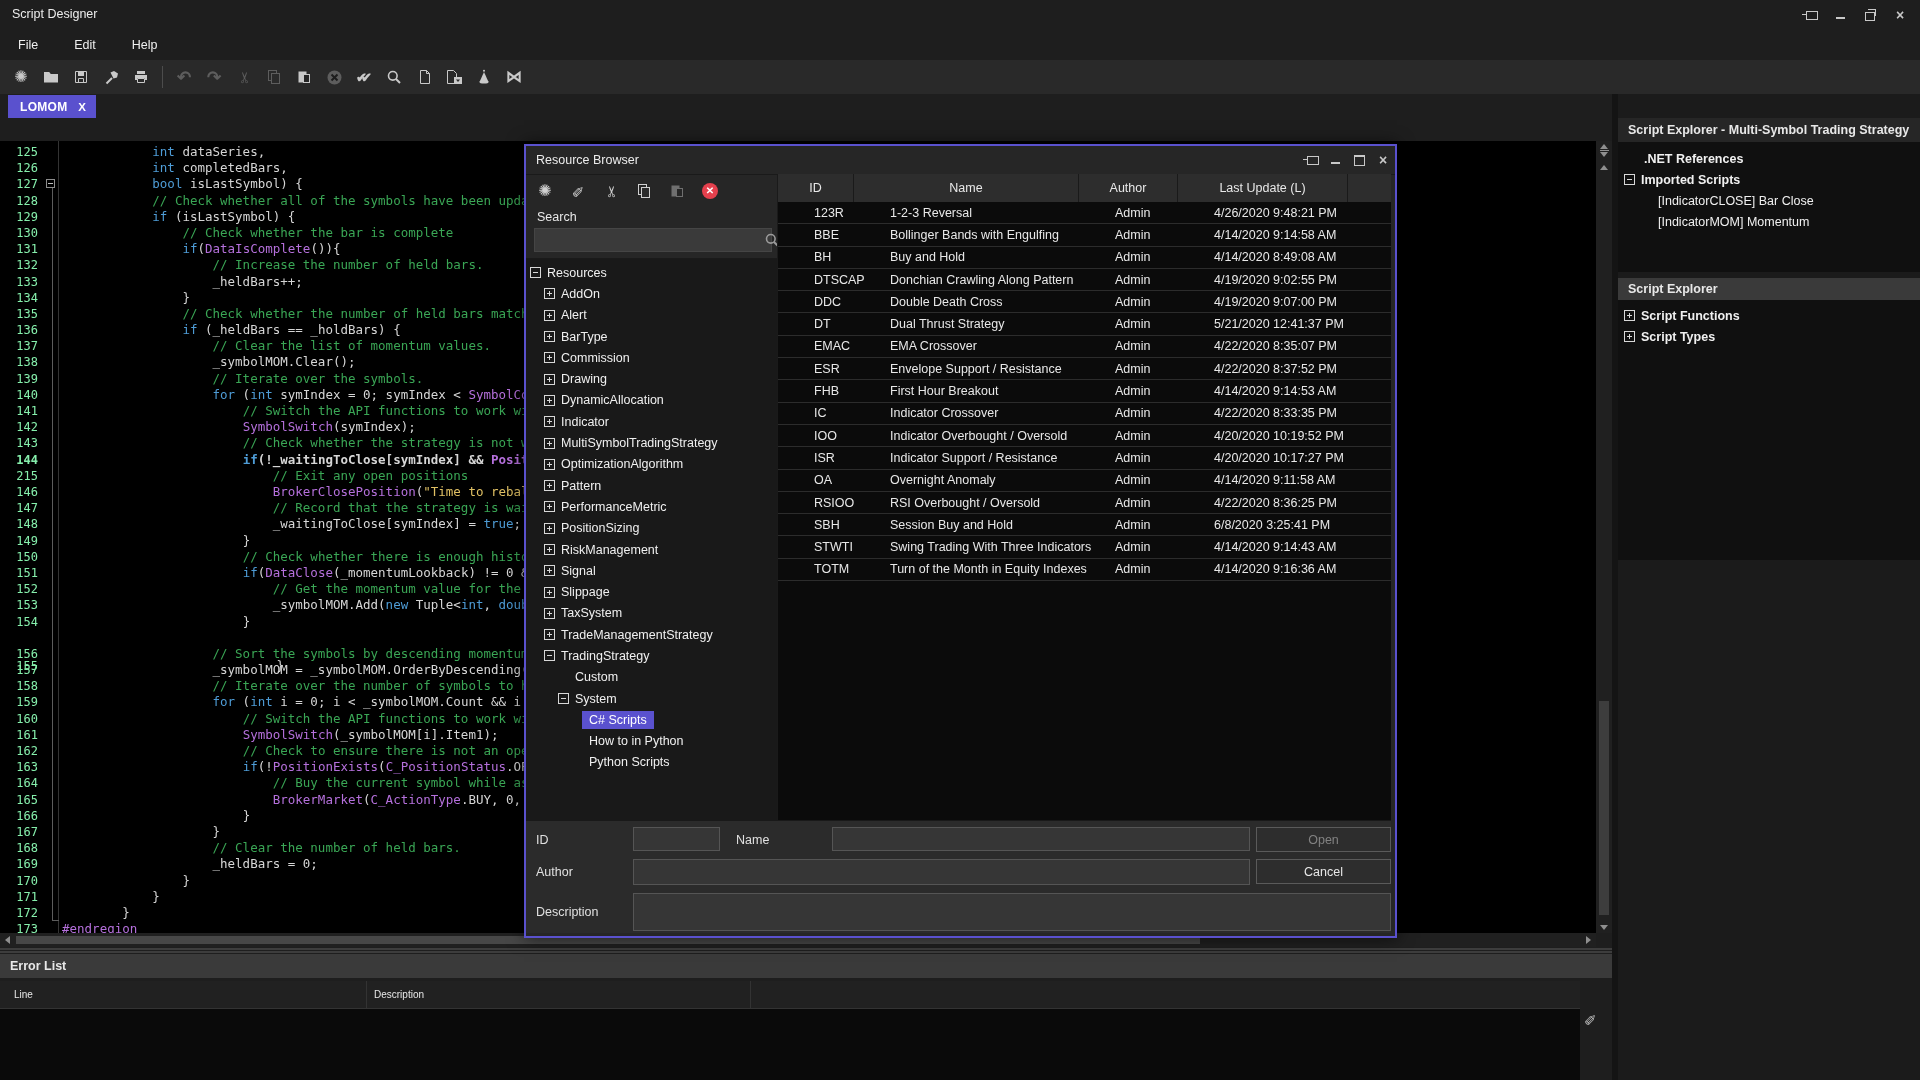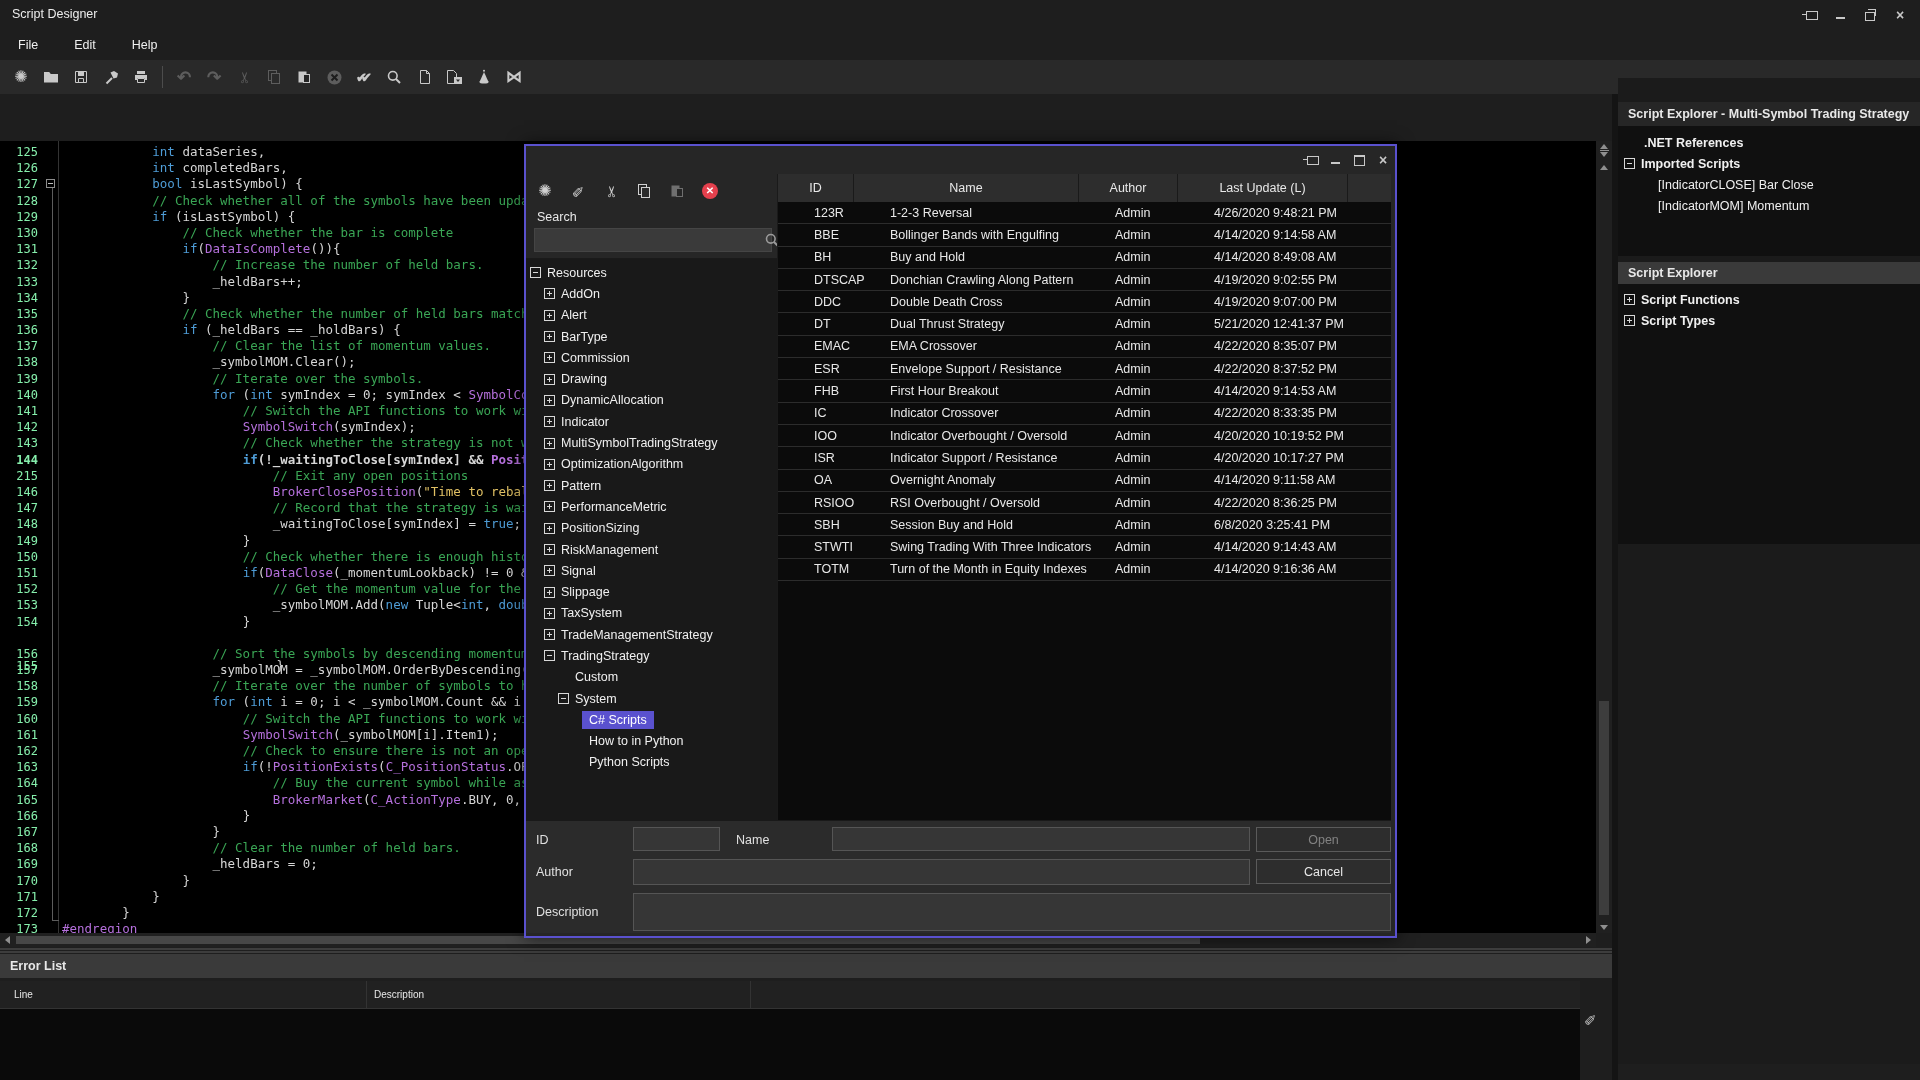--- a/index.html
+++ b/index.html
@@ -86,21 +86,21 @@
   #errorbar{left:0;top:954px;width:1612px;height:24px;background:#3a3a3a;display:flex;align-items:center;}
   #errorbar span{margin-left:10px;font-weight:bold;font-size:12.5px;}
   #errorhead{left:0;top:981px;width:1580px;height:27px;background:#212121;border-bottom:1px solid #333;display:flex;align-items:stretch;font-size:10px;}
   .ecol1{width:367px;display:flex;align-items:center;padding-left:14px;border-right:1px solid #333;box-sizing:border-box;}
   .ecol2{width:384px;display:flex;align-items:center;padding-left:7px;border-right:1px solid #333;box-sizing:border-box;}
   #errorbody{left:0;top:1009px;width:1580px;height:71px;background:#0a0a0a;}
   #error-pencil{left:1584px;top:1010px;font-size:15px;color:#c0c0c0;transform:scaleY(-1);}
 
   
   #rdivider{left:1612px;top:94px;width:6px;height:986px;background:#141414;}
-  #rpanel{left:1618px;top:78px;width:302px;height:986px;background:#1b1b1b;}
+  #rpanel{left:1618px;top:94px;width:302px;height:986px;background:#1b1b1b;}
   #rp-header{position:absolute;left:0;top:24px;width:302px;height:24px;background:#262626;display:flex;align-items:center;}
   #rp-header span{margin-left:10px;font-weight:bold;font-size:12.5px;}
   #rp-s1{position:absolute;left:0;top:48px;width:302px;height:130px;background:#101010;padding-top:6px;box-sizing:border-box;}
   #rp-bar{position:absolute;left:0;top:184px;width:302px;height:22px;background:#3a3a3a;display:flex;align-items:center;}
   #rp-bar span{margin-left:10px;font-weight:bold;font-size:12.5px;}
   #rp-s2{position:absolute;left:0;top:206px;width:302px;height:260px;background:#101010;padding-top:5px;box-sizing:border-box;}
   .rp-row{display:flex;align-items:center;height:21px;font-size:12.5px;color:#f0f0f0;}
   .rp-row.bold{font-weight:bold;}
   .exp{box-sizing:border-box;width:11px;height:11px;border:1px solid #d8d8d8;position:relative;flex:none;margin-right:6px;}
   .exp::before{content:"";position:absolute;left:2px;top:4px;width:5px;height:1px;background:#d8d8d8;}
@@ -247,20 +247,26 @@
           <path fill="currentColor" d="M8 3 12.5 13h-9z"></path>
           <ellipse cx="8" cy="13" rx="4.5" ry="1.5" fill="currentColor"></ellipse>
           <circle cx="8" cy="1.8" r="1" fill="currentColor"></circle>
         </svg>
       </div>
       <div class="tbtn">
         <span class="g g-bowtie">⋈</span>
       </div>
     </div>
 
+  <div class="abs" id="tabrow">
+    <div id="tab">
+      <span id="tab-label">LOMOM</span>
+      <span id="tab-close">X</span>
+    </div>
+  </div>
 
   <div class="abs" id="editor">
     <div id="gutter-line"></div>
     <div id="fold-rail"></div>
     <div id="fold-foot"></div>
     <div id="code-layer" style="position:absolute;left:0;top:2px;width:100%;height:100%;">
         <div class="crow" style="top: 0px;"><span class="ln">125</span><span class="foldcol"></span><span class="src"><span>            </span><span class="tk-k">int</span><span class="tk-p"> dataSeries,</span></span></div>
         <div class="crow" style="top: 16px;"><span class="ln">126</span><span class="foldcol"></span><span class="src"><span>            </span><span class="tk-k">int</span><span class="tk-p"> completedBars,</span></span></div>
         <div class="crow" style="top: 32px;"><span class="ln">127</span><span class="foldcol"><span class="foldbox"></span></span><span class="src"><span>            </span><span class="tk-k">bool</span><span class="tk-p"> isLastSymbol) {</span></span></div>
         <div class="crow" style="top: 49px;"><span class="ln">128</span><span class="foldcol"></span><span class="src"><span>            </span><span class="tk-c">// Check whether all of the symbols have been updated.</span></span></div>
@@ -373,20 +379,23 @@
           <span>Script Functions</span>
         </div>
         <div class="rp-row bold" style="padding-left: 6px;">
           <span class="exp plus"></span>
           <span>Script Types</span>
         </div>
       </div>
   </div>
 
   <div class="abs" id="dialog">
+    <div id="rb-title">
+      <span>Resource Browser</span>
+    </div>
     <div class="wctrl" id="rb-controls">
         <div class="wc">
           <div class="g-dock"></div>
         </div>
         <div class="wc">
           <div class="g-min"></div>
         </div>
         <div class="wc">
           <div class="g-max"></div>
         </div>

